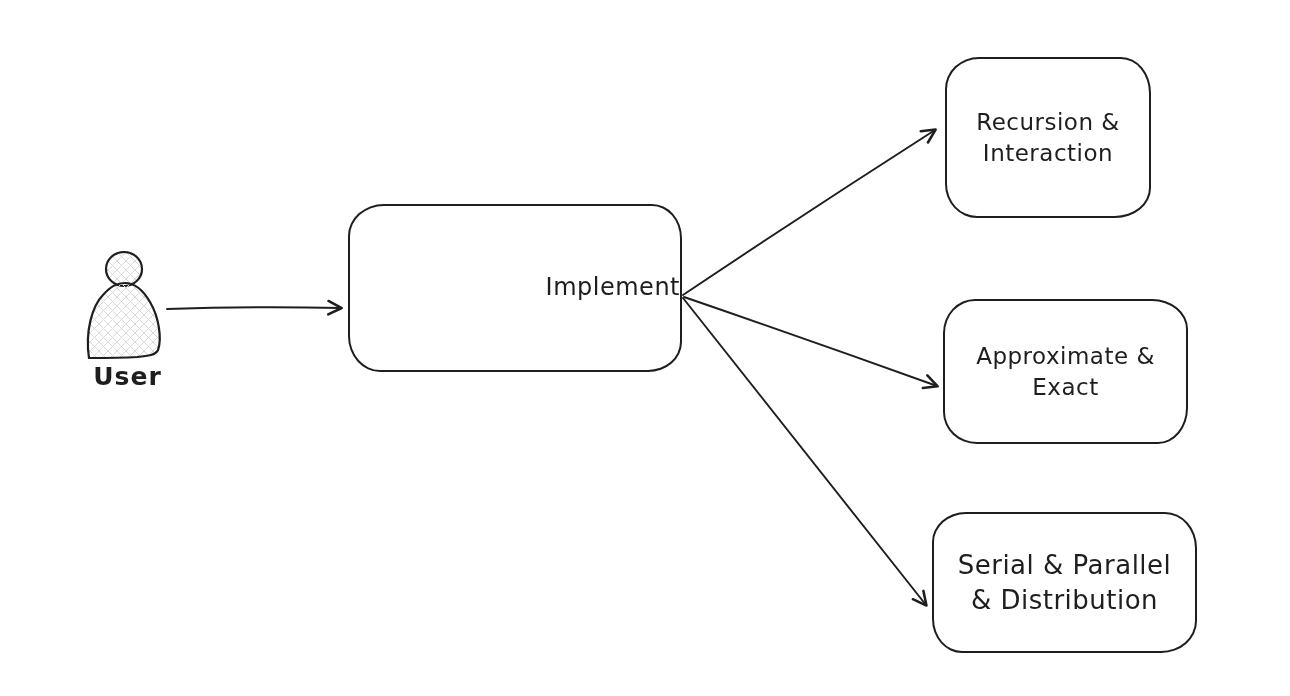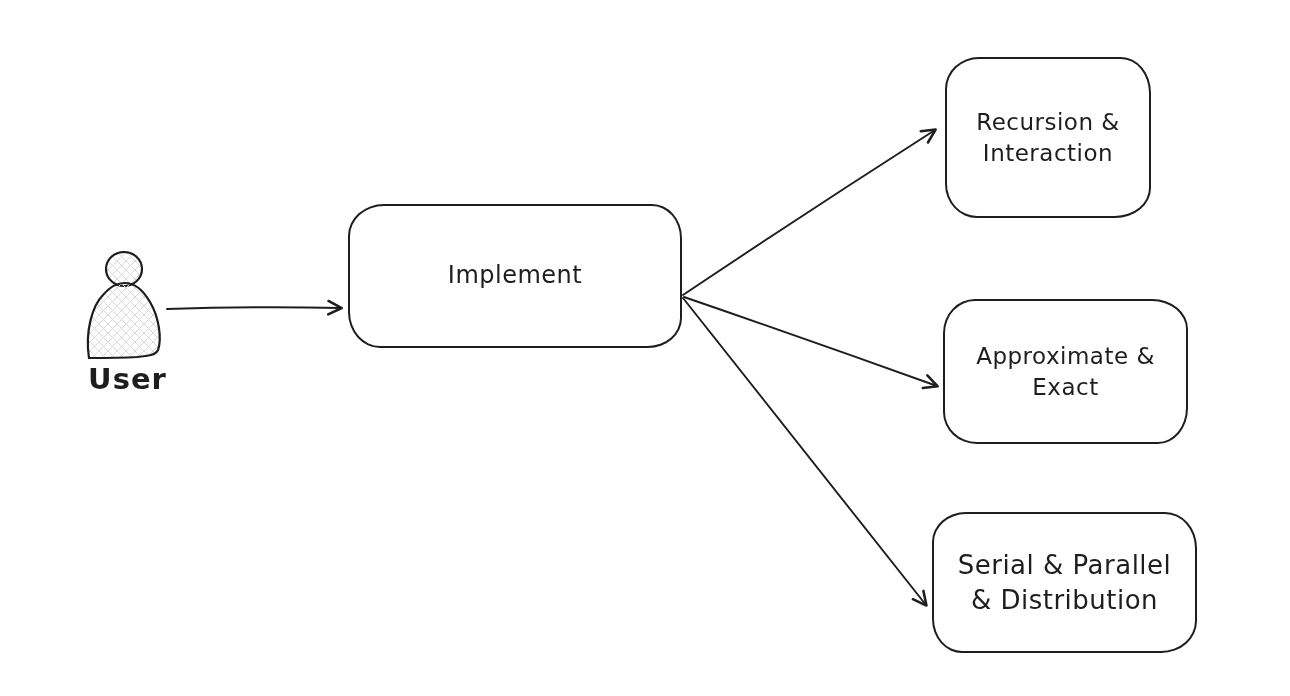--- a/index.html
+++ b/index.html
@@ -32,23 +32,24 @@
     color: #1e1e1e;
     box-sizing: border-box;
   }
   .node-label {
     white-space: pre-line;
     line-height: 1.32;
     letter-spacing: 0.5px;
   }
   .node-implement {
     left: 348px; top: 204px;
-    width: 334px; height: 144px;
+    width: 334px; height: 168px;
     border-radius: 36px 30px 34px 32px / 32px 34px 30px 36px;
     font-size: 24px;
+    justify-content: flex-end;
   }
   .node-recursion {
     left: 945px; top: 57px;
     width: 206px; height: 161px;
     border-radius: 34px 30px 36px 32px / 32px 36px 30px 34px;
     font-size: 23px;
   }
   .node-approximate {
     left: 943px; top: 299px;
     width: 245px; height: 145px;
@@ -60,21 +61,21 @@
     left: 932px; top: 512px;
     width: 265px; height: 141px;
     border-radius: 34px 32px 36px 30px / 30px 36px 32px 34px;
     font-size: 26px;
   }
   .actor-label {
     position: absolute;
     left: 70px; top: 362px;
     width: 115px;
     text-align: center;
-    font-size: 29px;
+    font-size: 25px;
     font-weight: 600;
     color: #1e1e1e;
     letter-spacing: 1px;
   }
 </style>
 </head>
 <body>
 
 <div class="canvas">
 

